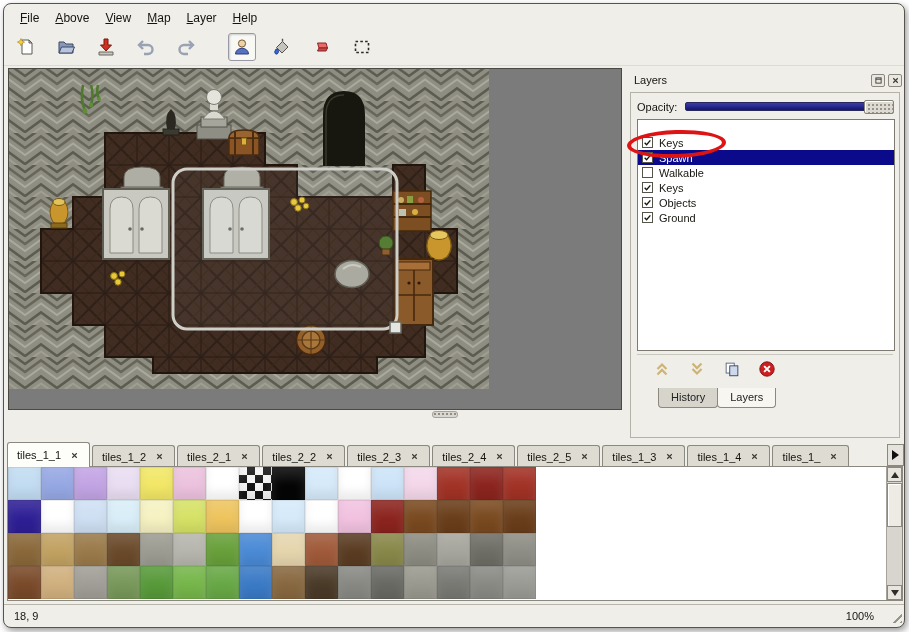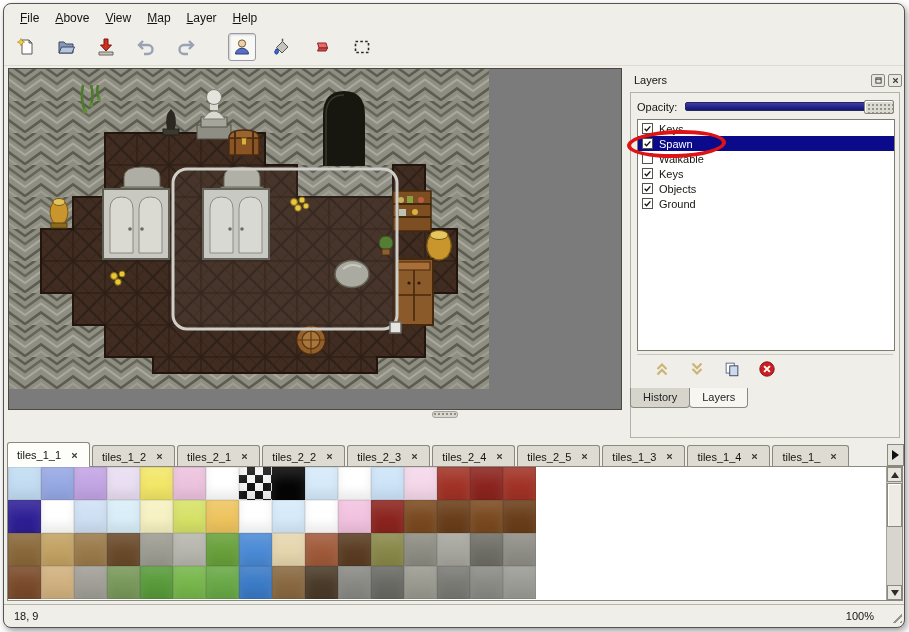--- a/index.html
+++ b/index.html
@@ -43,39 +43,39 @@
   .opacity-row { position:absolute; left:6px; top:6px; right:6px; height:15px; display:flex; align-items:center; }
   .opacity-label { font-size:11px; width:48px; color:#15150f; }
   .opacity-slider { position:relative; flex:1; height:14px; }
   .opacity-track { position:absolute; left:0; right:0; top:2px; height:9px; border-radius:2px;
     background:linear-gradient(#3c3caa, #141470); border:1px solid #28285e; }
   .opacity-handle { position:absolute; right:-1px; top:0; width:30px; height:14px; border-radius:2px;
     background-color:#dcdad2; border:1px solid #87857b; box-shadow:inset 1px 1px 0 #fff;
     background-image:radial-gradient(#97958a 1px, transparent 1.3px); background-size:4px 4px; background-position:2px 2px; }
 
   #layers-list { position:absolute; left:6px; top:26px; width:258px; height:232px;
-    background:#fff; border:1px solid #7d7b71; overflow:hidden; padding-top:1px; }
+    background:#fff; border:1px solid #7d7b71; overflow:hidden; padding-top:15px; }
   .layer-row { display:flex; align-items:center; height:15px; padding-left:4px; gap:6px;
     font-size:11px; color:#15150f; }
   .layer-row.selected { background:var(--sel,#0a0a8a); color:#fff; }
   .checkbox { width:11px; height:11px; min-width:11px; background:#fff; border:1px solid #55544a;
     display:flex; align-items:center; justify-content:center; }
   .checkbox svg { width:9px; height:9px; display:block; }
 
   #annotation-ellipse { position:absolute; left:-4px; top:37px; width:99px; height:28px;
     border:4px solid #de1414; border-radius:50%; transform:rotate(-2deg);
     pointer-events:none; z-index:5; }
 
   .layer-actions { position:absolute; left:6px; top:261px; right:6px; height:29px;
     display:flex; align-items:center; gap:13px; padding-left:14px; border-top:1px solid #cac8be; }
   .act-btn { width:22px; height:22px; display:flex; align-items:center; justify-content:center;
     background:transparent; border:none; }
   .act-btn svg { width:18px; height:18px; display:block; }
 
-  #layers-tabs { position:absolute; left:4px; top:318px; display:flex; }
+  #layers-tabs { position:absolute; left:4px; top:318px; display:flex;padding-left:28px; }
   .bottom-tab { font-size:11px; padding:3px 12px 4px; background:#d7d4cb; color:#222;
     border:1px solid #8b897f; border-top:none; border-radius:0 0 4px 4px; margin-right:-1px; }
   .bottom-tab.active { background:#f7f6f1; position:relative; z-index:2; }
 
   
   #h-splitter { position:absolute; left:4px; top:406px; width:896px; height:8px; }
   .splitter-handle { position:absolute; left:424px; top:1px; width:26px; height:7px;
     background-color:#d9d7cf; border:1px solid #a6a49a; border-radius:3px;
     background-image:radial-gradient(#8f8d82 .8px, transparent 1px); background-size:4px 4px; }
 

